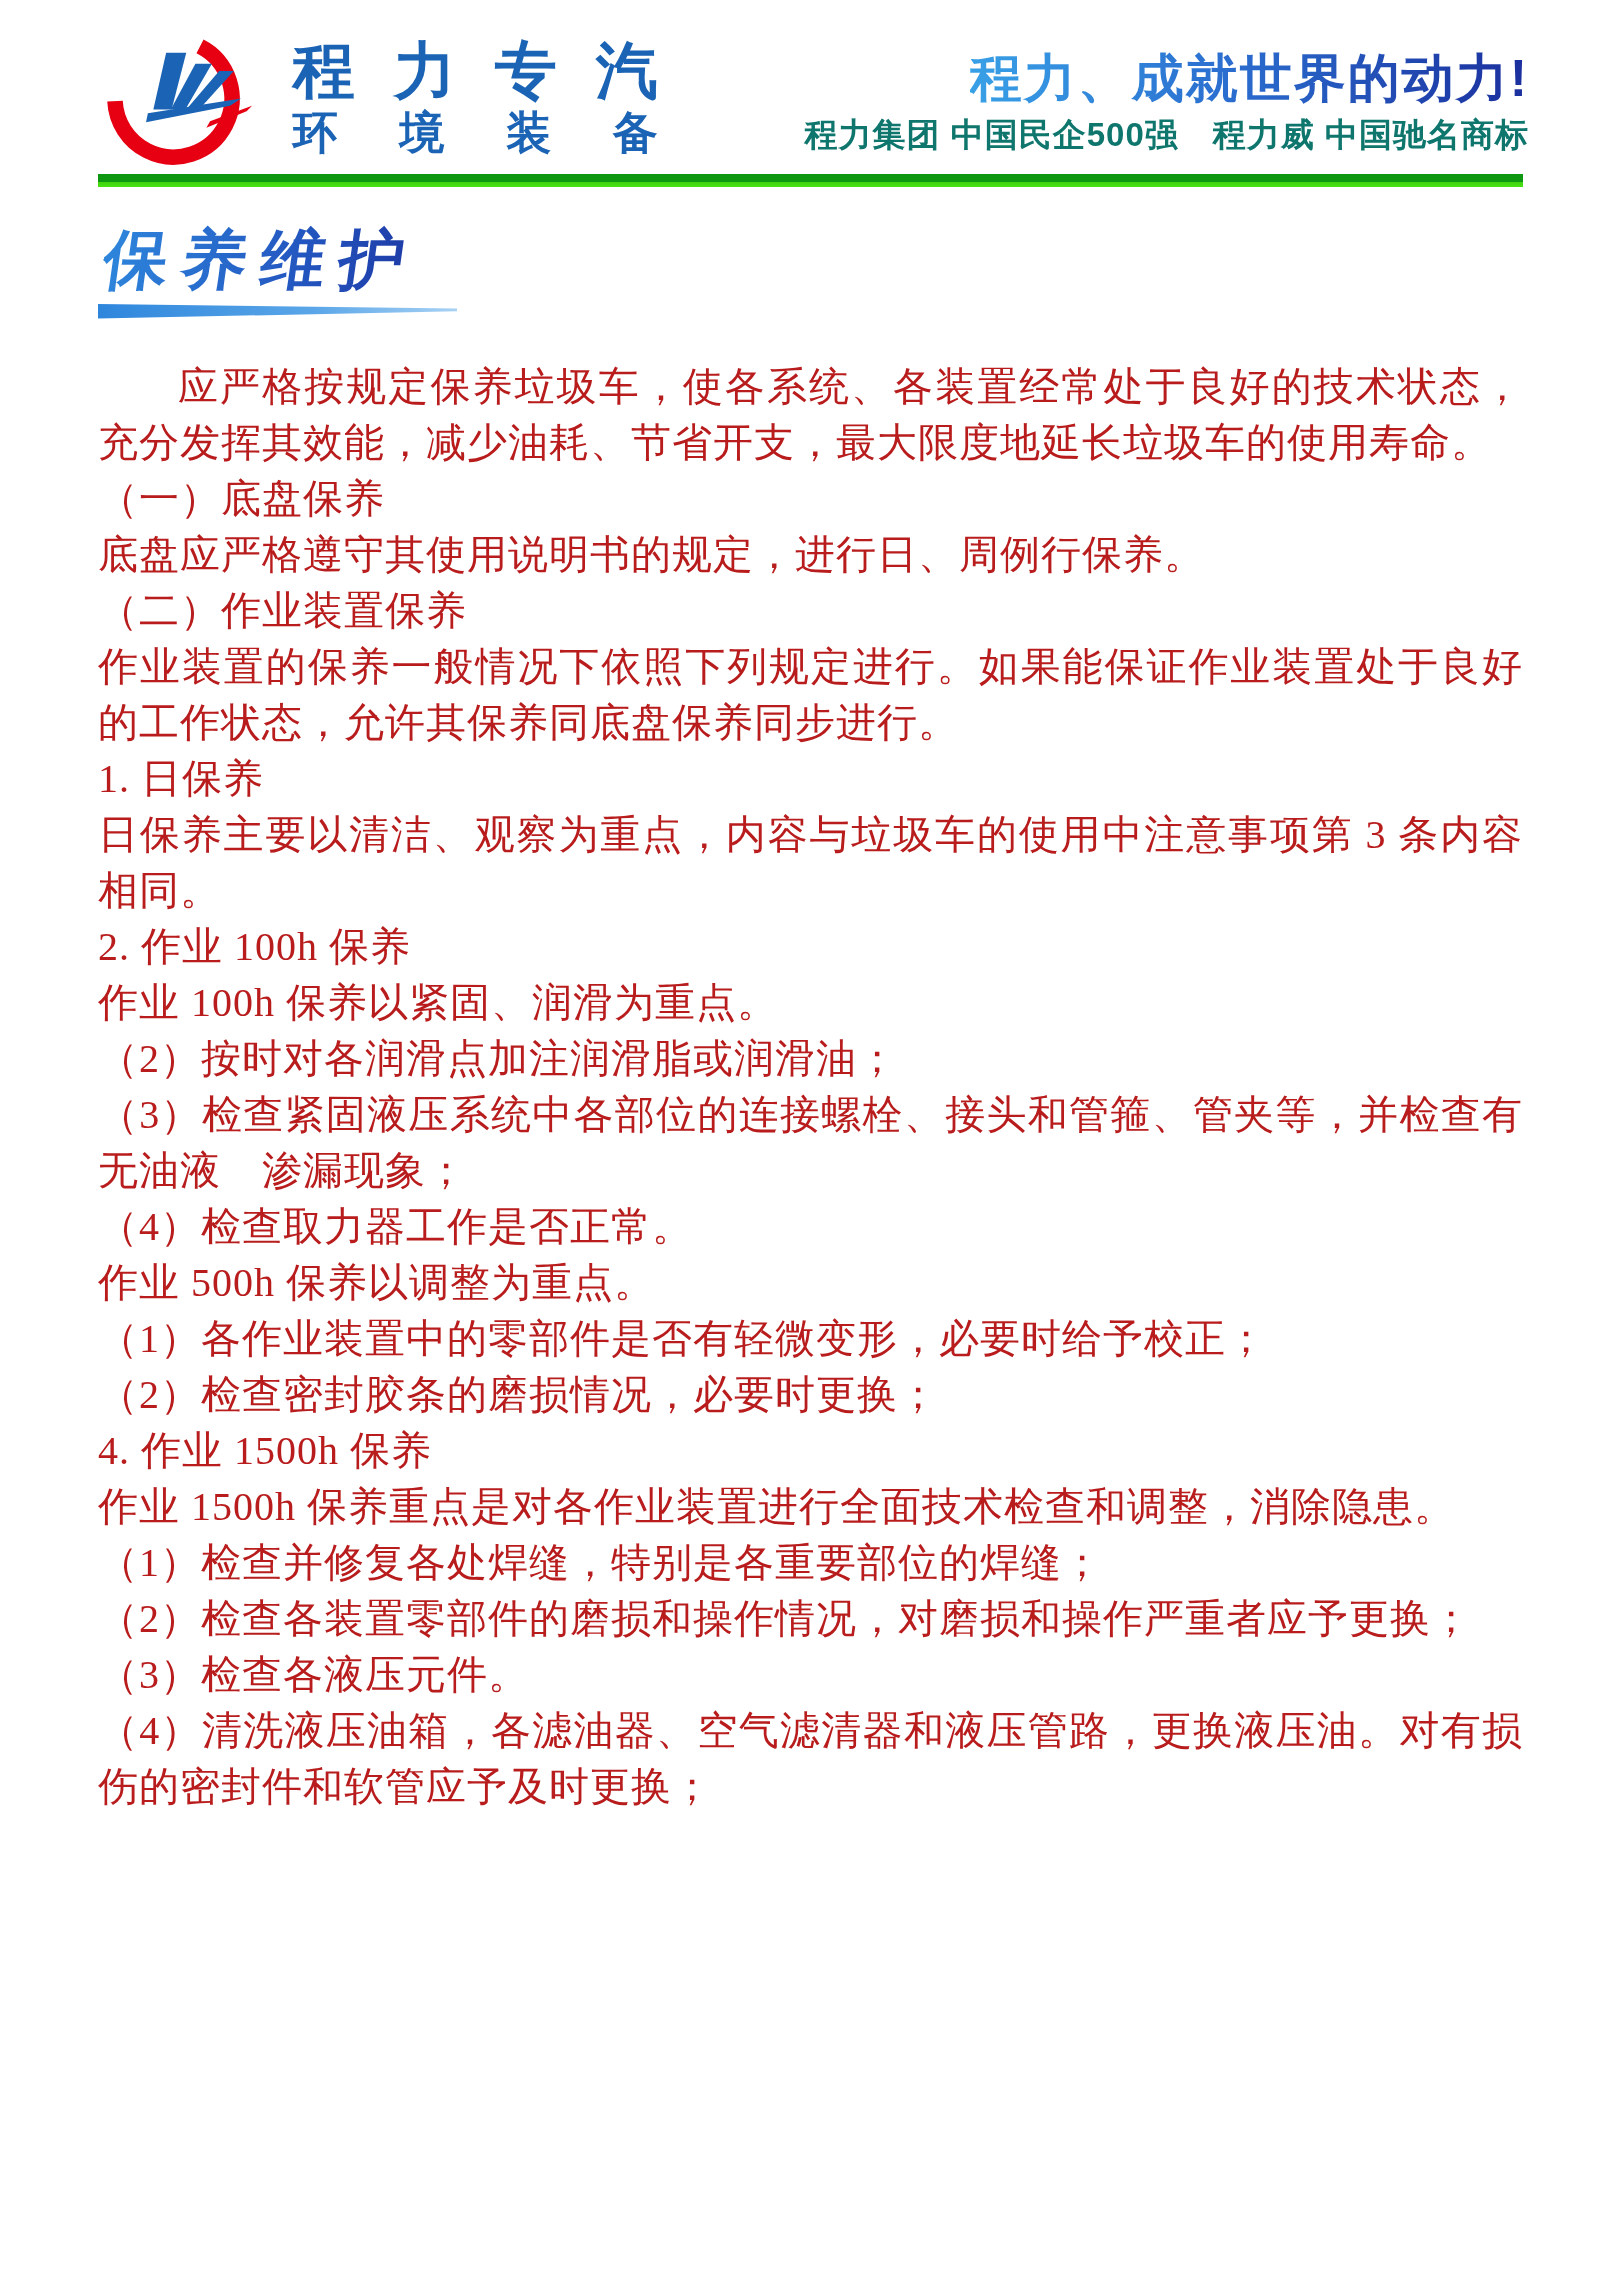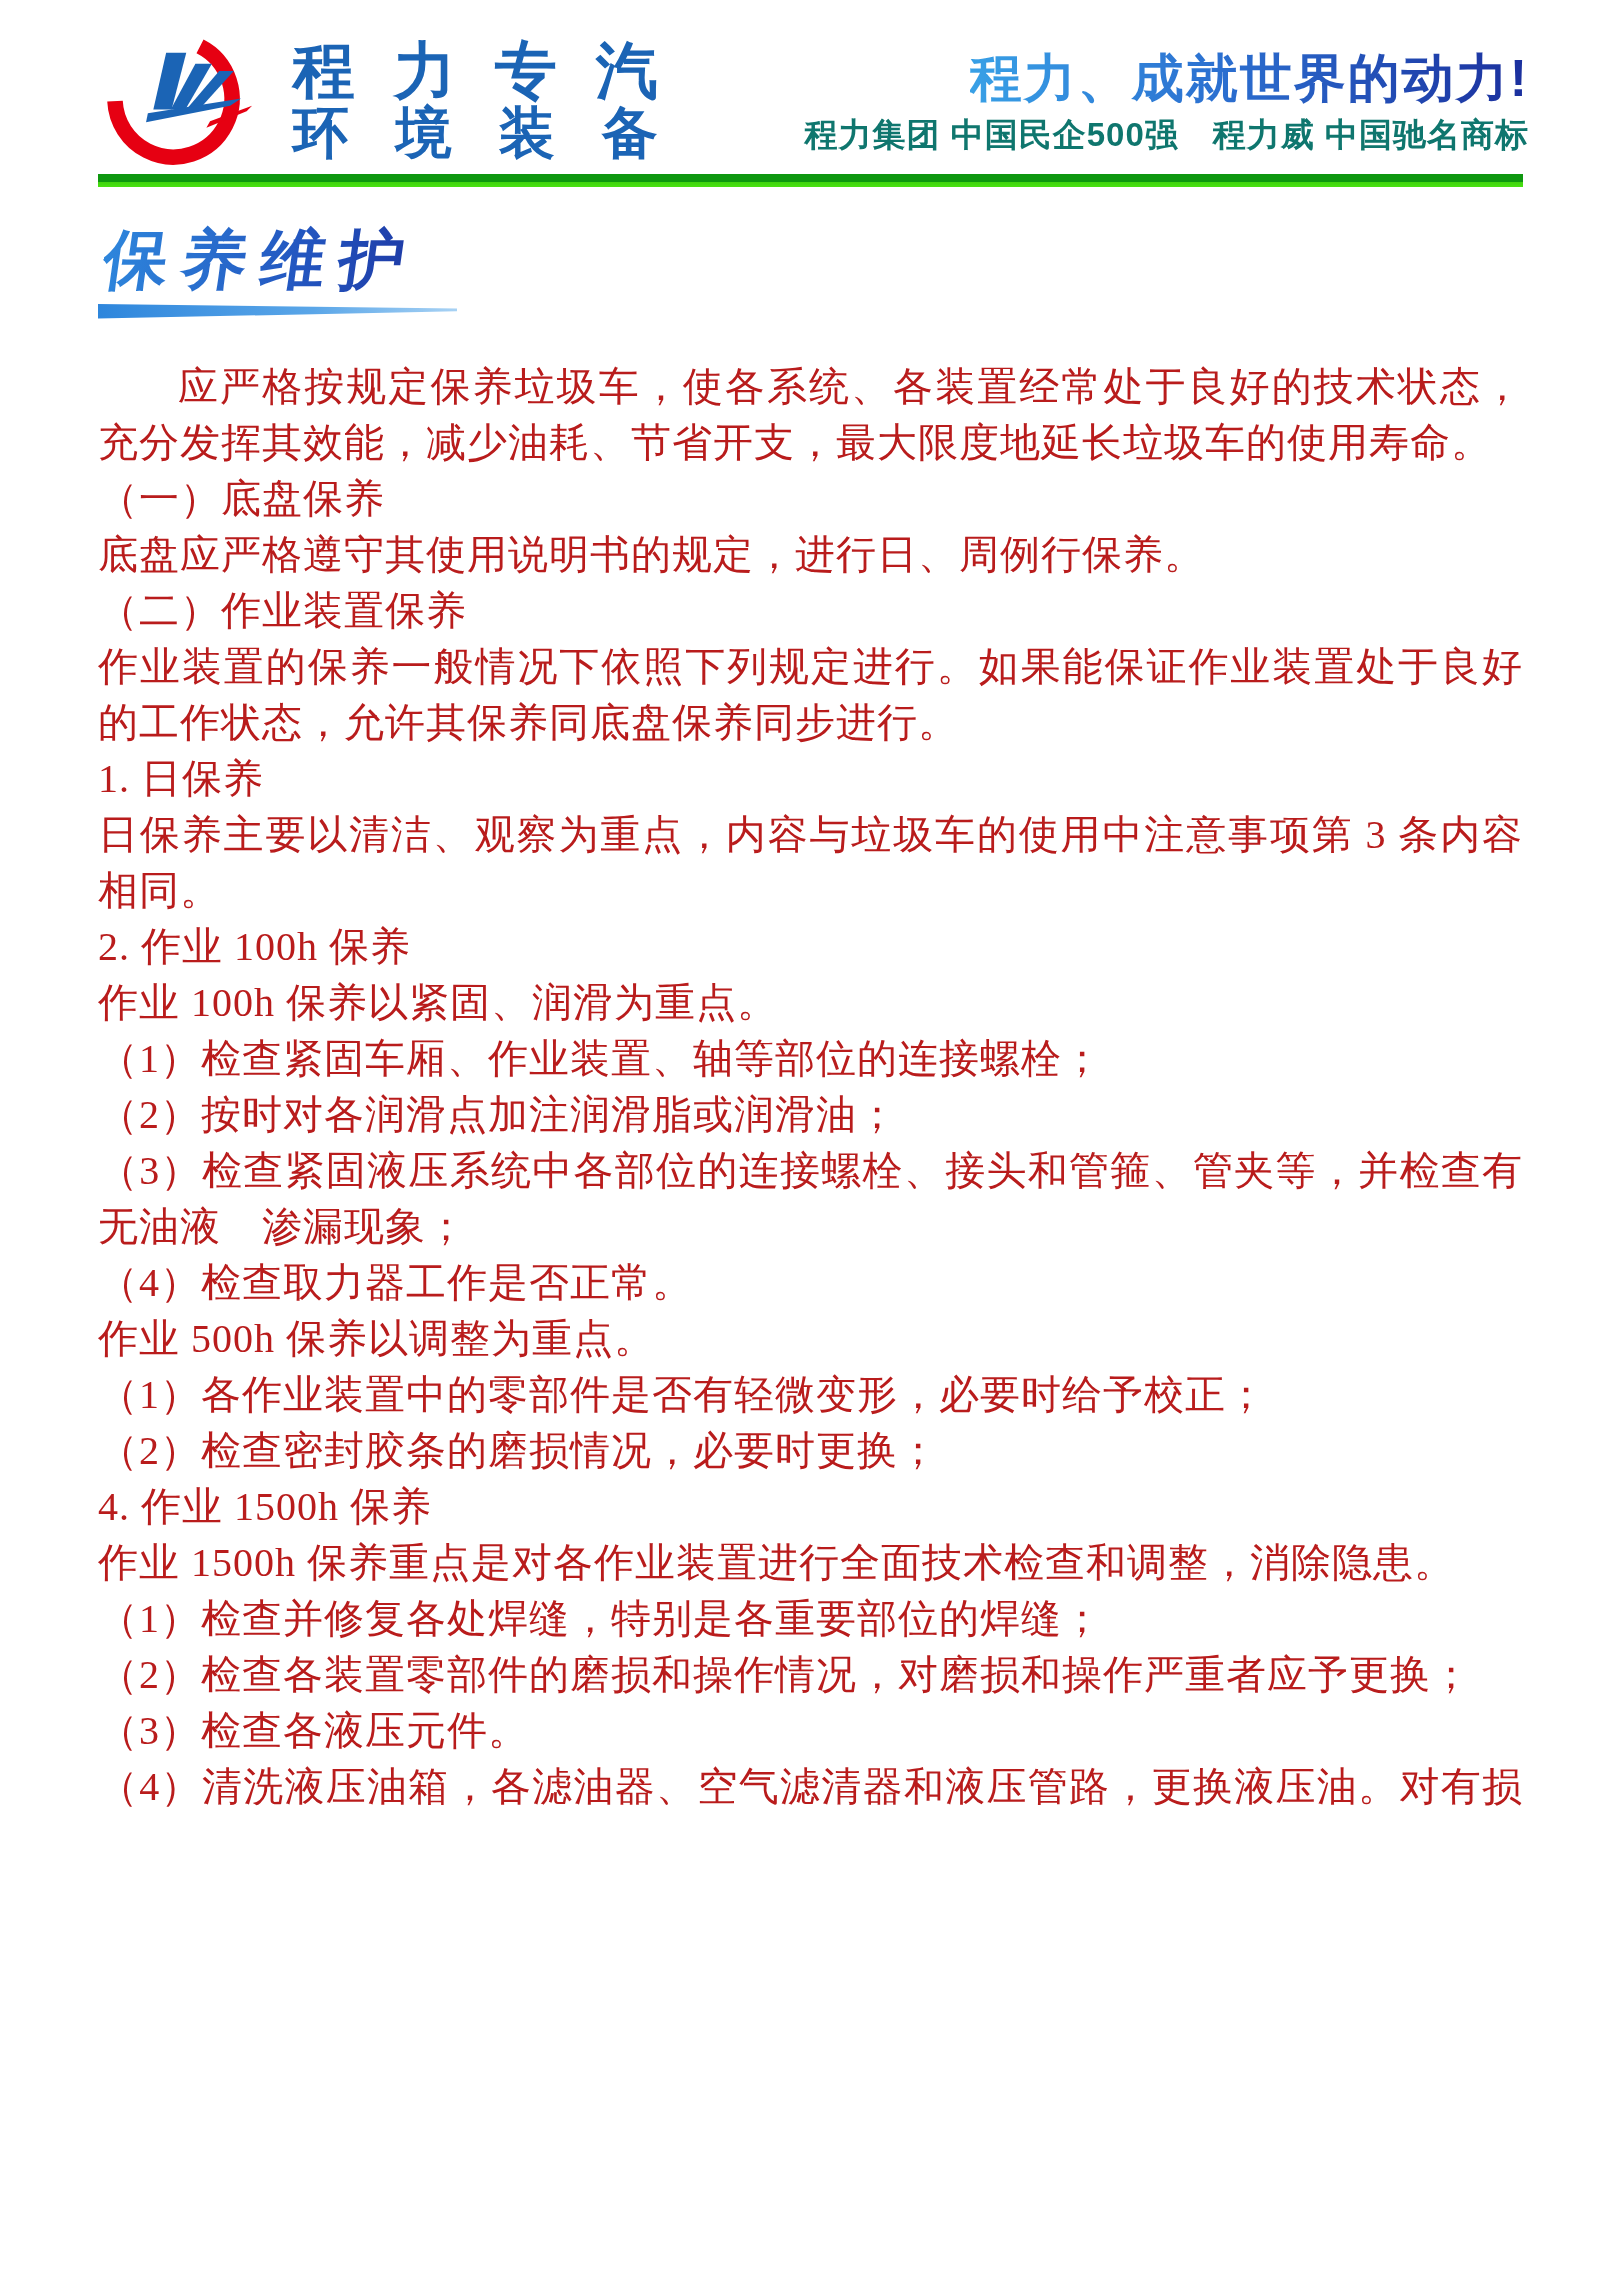--- a/index.html
+++ b/index.html
@@ -7,21 +7,21 @@
     position:relative;width:1621px;height:1820px;background:#ffffff;overflow:hidden;
     font-family:"Liberation Serif","DejaVu Serif",serif;
   }
   
   .header{position:absolute;top:23.5px;left:93px;right:92px;height:149px;display:flex;justify-content:space-between;}
   .logo{display:flex;align-items:center;gap:7.8px;}
   .logo svg{width:192px;height:149px;display:block;}
   .logo-text{width:365px;display:flex;flex-direction:column;justify-content:center;
     font-family:"Liberation Sans","DejaVu Sans",sans-serif;font-weight:bold;color:#1b64b5;}
   .brand-name{font-size:62px;line-height:69px;text-align:justify;text-align-last:justify;}
-  .brand-sub{font-size:56px;line-height:55px;text-align:justify;text-align-last:justify;}
+  .brand-sub{font-size:45px;line-height:55px;text-align:justify;text-align-last:justify;}
   .header-right{display:flex;flex-direction:column;align-items:flex-end;justify-content:center;
     font-family:"Liberation Sans","DejaVu Sans",sans-serif;padding-top:9.8px;margin-left:47px;}
   .slogan{
     font-size:52px;line-height:59px;font-weight:bold;letter-spacing:2px;
     background:linear-gradient(90deg,#38a0e6 0%,#2b6fd0 45%,#1b2f9d 100%);
     -webkit-background-clip:text;background-clip:text;color:#1d43b0;-webkit-text-fill-color:transparent;
   }
   .sub-tagline{font-size:33px;line-height:45px;font-weight:bold;color:#0f766e;letter-spacing:1px;margin-top:3.9px;}
   
   .green-bar{position:absolute;top:174px;left:98px;width:1425px;height:12.7px;
@@ -99,21 +99,20 @@
   <div class="body-text">
       <p class="para indent">应严格按规定保养垃圾车，使各系统、各装置经常处于良好的技术状态，充分发挥其效能，减少油耗、节省开支，最大限度地延长垃圾车的使用寿命。</p>
       <p class="para">（一）底盘保养</p>
       <p class="para">底盘应严格遵守其使用说明书的规定，进行日、周例行保养。</p>
       <p class="para">（二）作业装置保养</p>
       <p class="para">作业装置的保养一般情况下依照下列规定进行。如果能保证作业装置处于良好的工作状态，允许其保养同底盘保养同步进行。</p>
       <p class="para">1. 日保养</p>
       <p class="para">日保养主要以清洁、观察为重点，内容与垃圾车的使用中注意事项第 3 条内容相同。</p>
       <p class="para">2. 作业 100h 保养</p>
       <p class="para">作业 100h 保养以紧固、润滑为重点。</p>
-      <p class="para">（1）检查紧固车厢、作业装置、轴等部位的连接螺栓；</p>
       <p class="para">（2）按时对各润滑点加注润滑脂或润滑油；</p>
       <p class="para">（3）检查紧固液压系统中各部位的连接螺栓、接头和管箍、管夹等，并检查有无油液　渗漏现象；</p>
       <p class="para">（4）检查取力器工作是否正常。</p>
       <p class="para">作业 500h 保养以调整为重点。</p>
       <p class="para">（1）各作业装置中的零部件是否有轻微变形，必要时给予校正；</p>
       <p class="para">（2）检查密封胶条的磨损情况，必要时更换；</p>
       <p class="para">4. 作业 1500h 保养</p>
       <p class="para">作业 1500h 保养重点是对各作业装置进行全面技术检查和调整，消除隐患。</p>
       <p class="para">（1）检查并修复各处焊缝，特别是各重要部位的焊缝；</p>
       <p class="para">（2）检查各装置零部件的磨损和操作情况，对磨损和操作严重者应予更换；</p>

